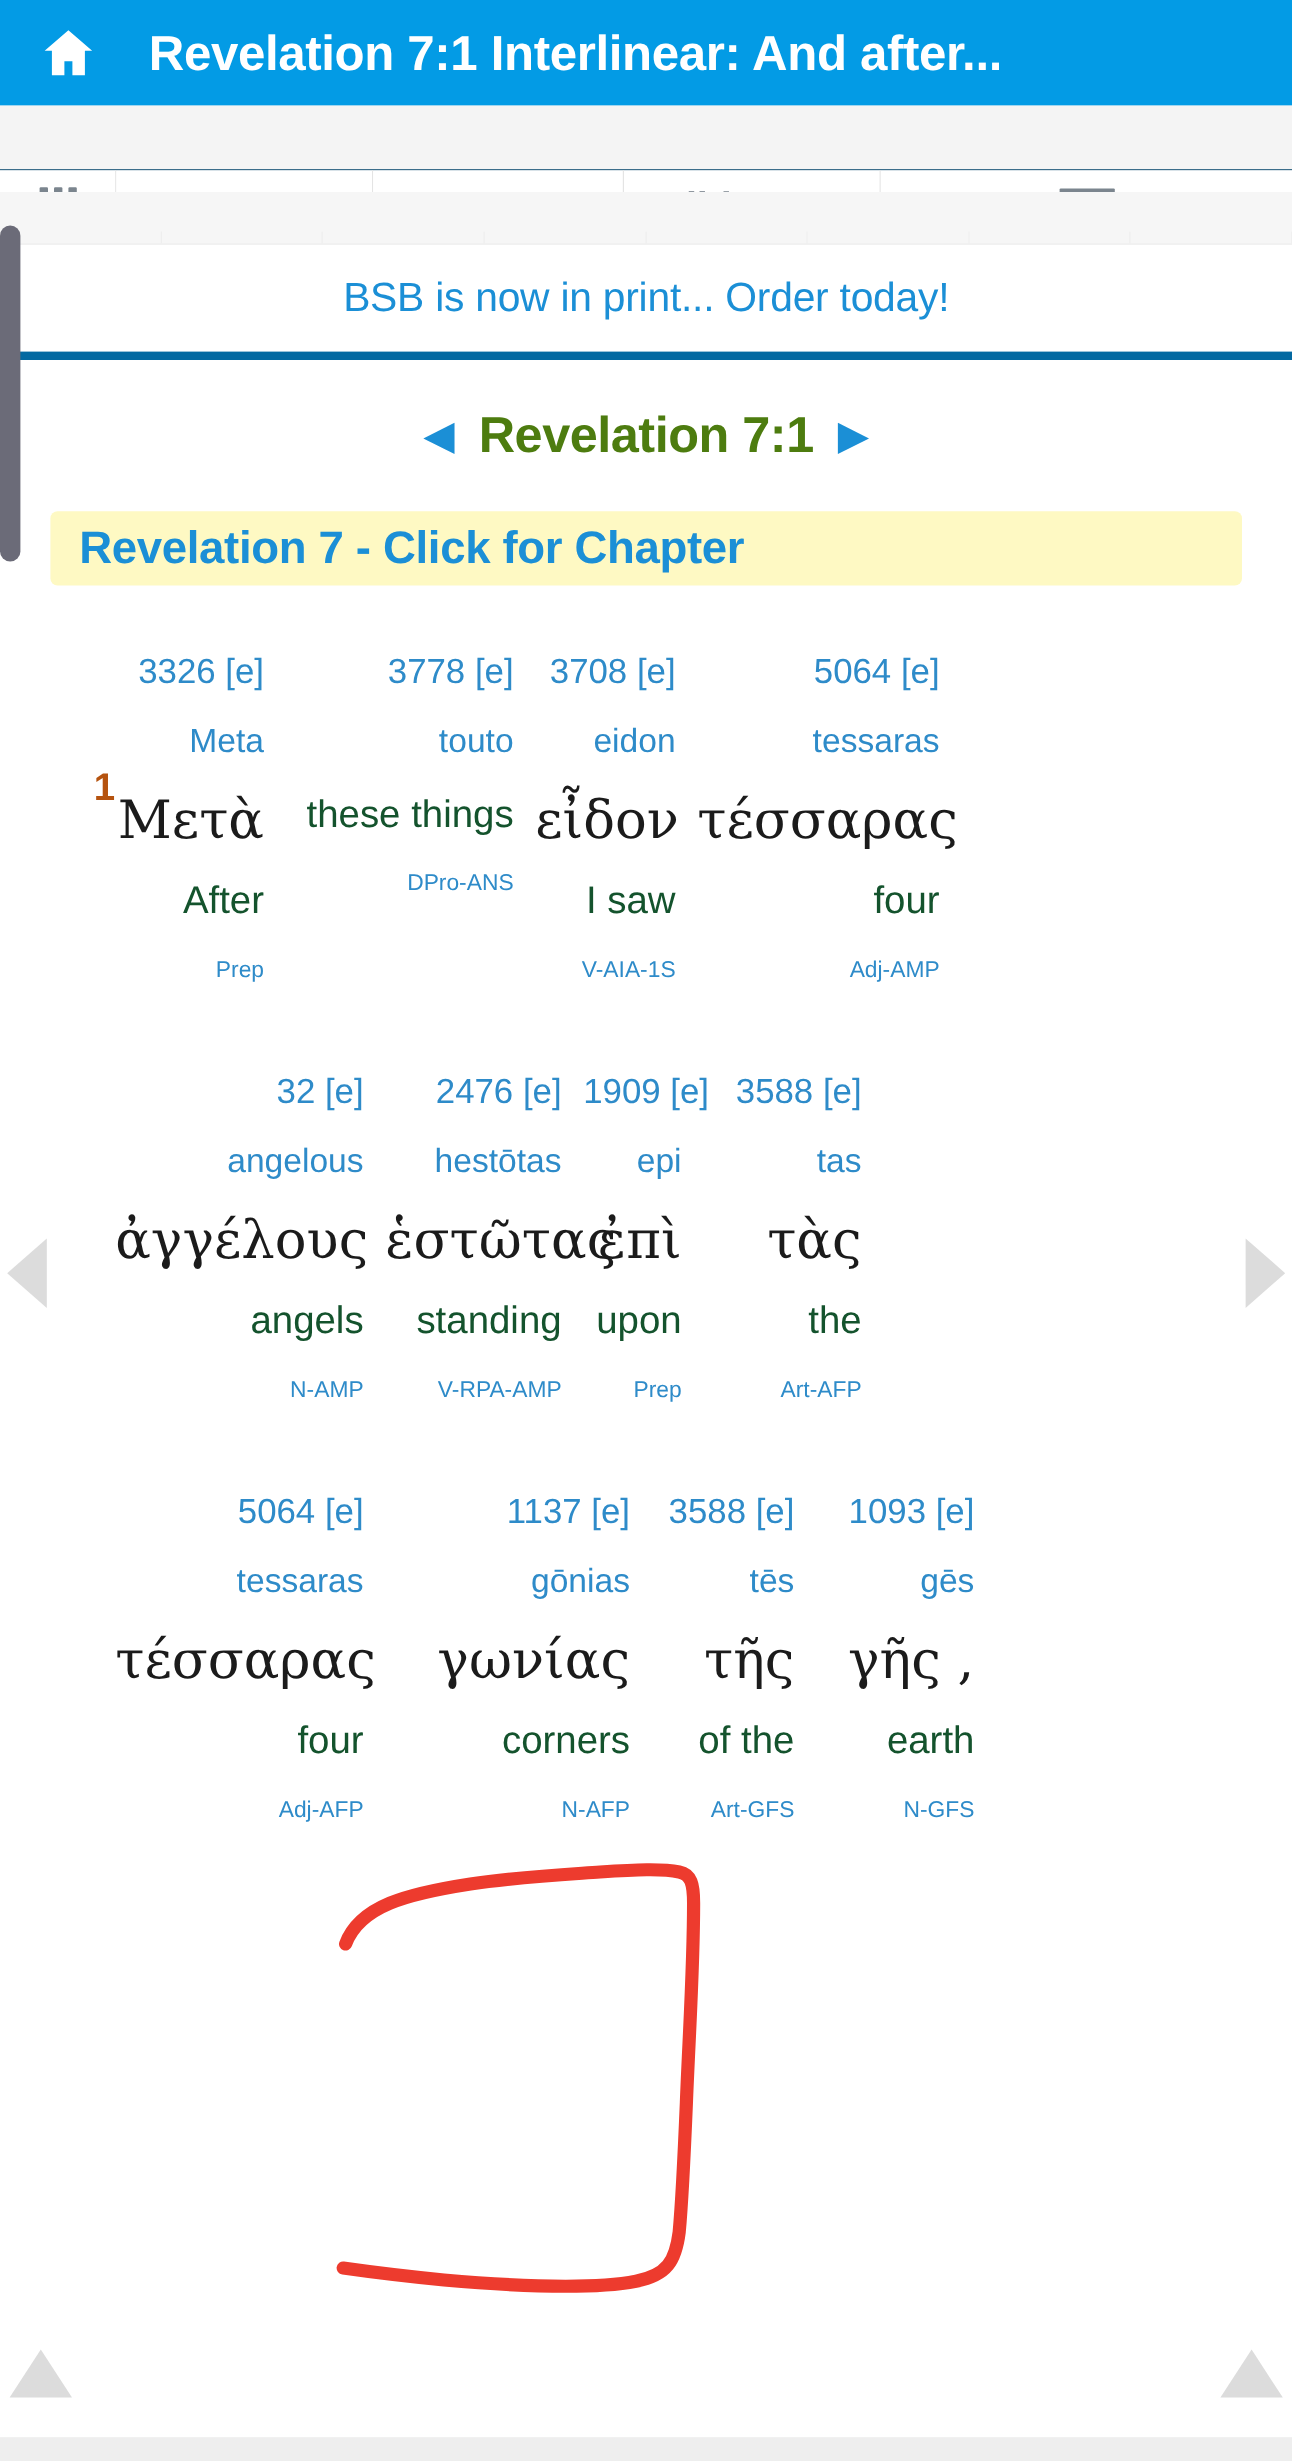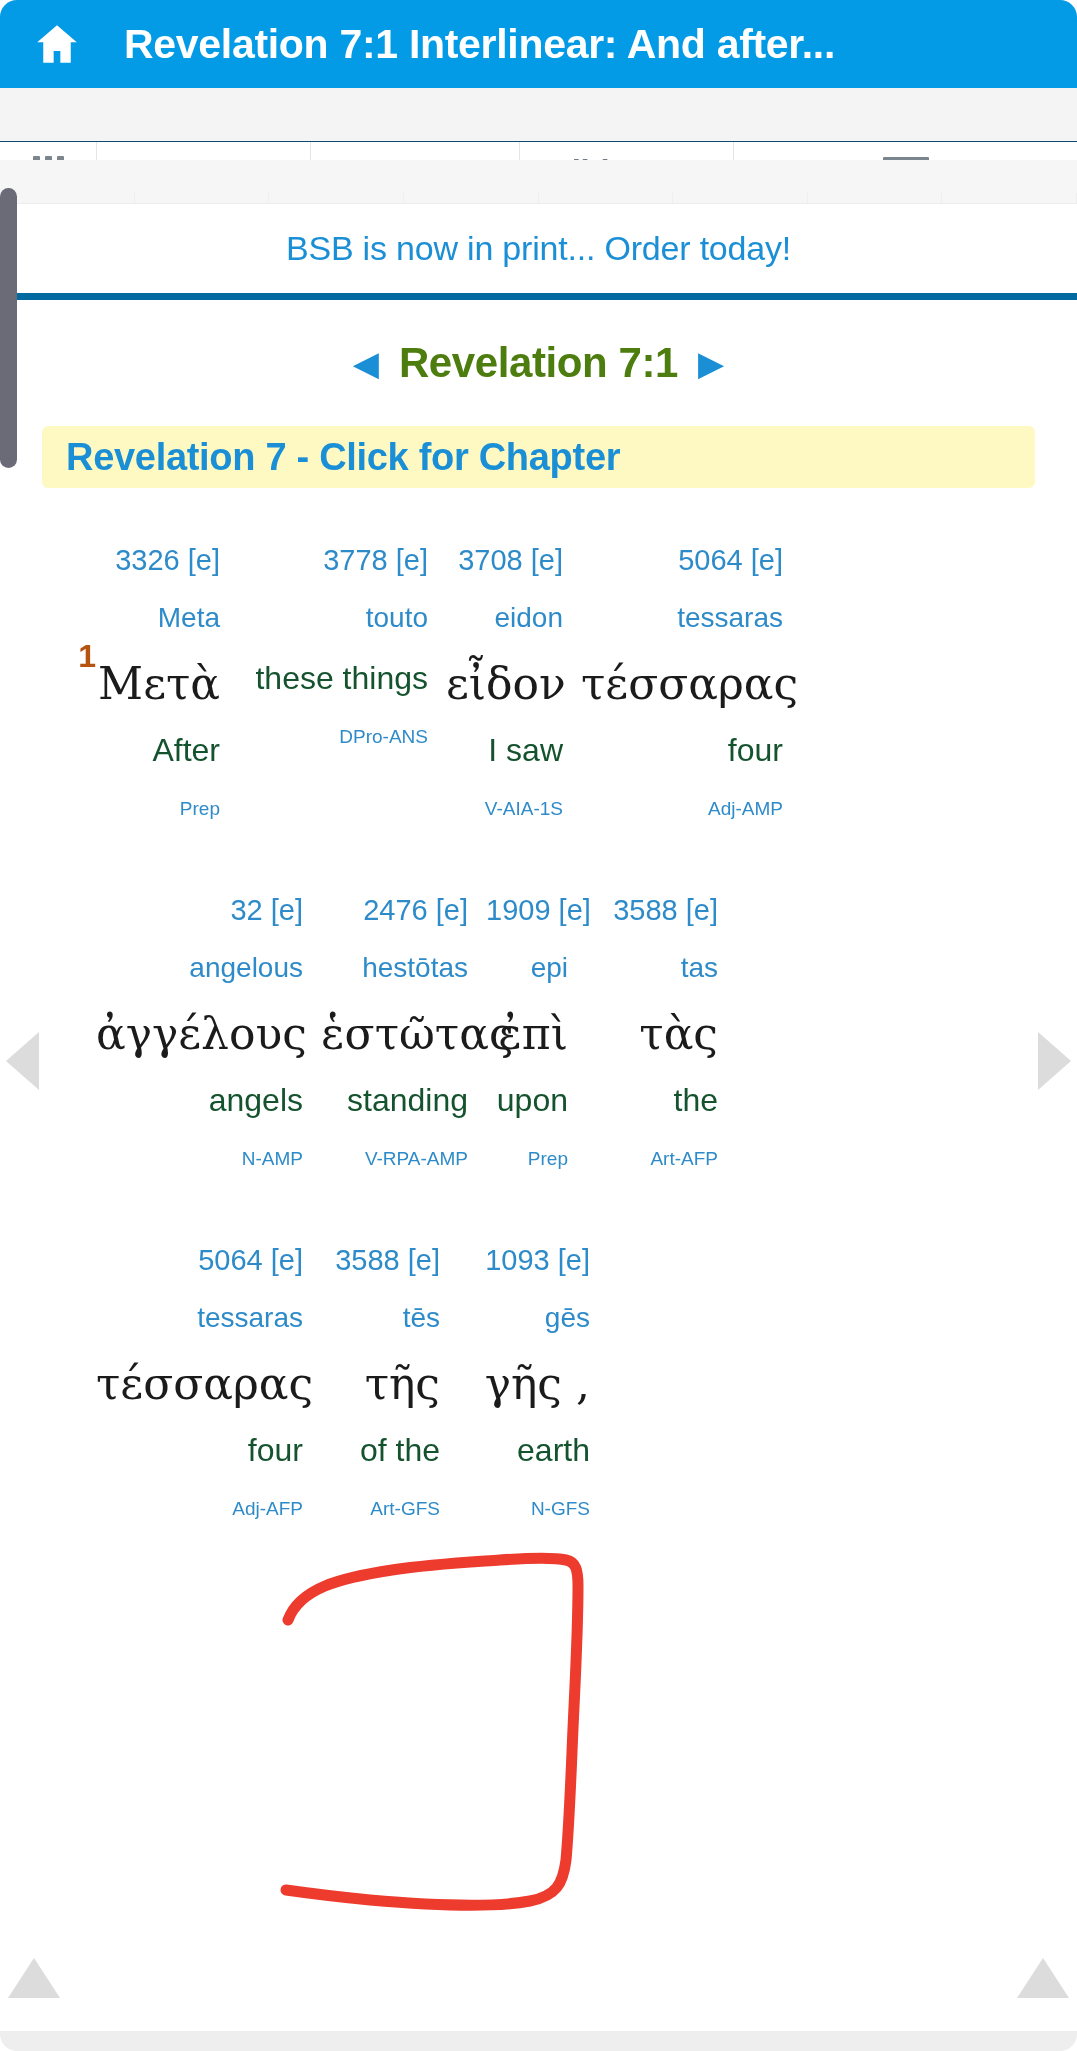--- a/index.html
+++ b/index.html
@@ -11,21 +11,20 @@
     font-family: "Liberation Sans", sans-serif;
     overflow: hidden;
   }
 
   .screen {
     position: relative;
     width: 1077px;
     height: 2051px;
     background: #ffffff;
     overflow: hidden;
-    border-radius: 17px;
   }
 
   
   .appbar {
     position: absolute;
     top: 0; left: 0;
     width: 1077px;
     height: 88px;
     background: #039be5;
     display: flex;
@@ -494,20 +493,27 @@
         <div class="ilblock">
           <div class="ilrow r3">
             <div class="vnum blank"></div>
             <div class="cell c0">
               <div class="strongs">5064 [e]</div>
               <div class="translit">tessaras</div>
               <div class="greek"><span>τέσσαρας</span></div>
               <div class="gloss">four</div>
               <div class="parse">Adj-AFP</div>
             </div>
+            <div class="cell c1">
+              <div class="strongs">1137 [e]</div>
+              <div class="translit">gōnias</div>
+              <div class="greek"><span>γωνίας</span></div>
+              <div class="gloss">corners</div>
+              <div class="parse">N-AFP</div>
+            </div>
             <div class="cell c2">
               <div class="strongs">3588 [e]</div>
               <div class="translit">tēs</div>
               <div class="greek"><span>τῆς</span></div>
               <div class="gloss">of the</div>
               <div class="parse">Art-GFS</div>
             </div>
             <div class="cell c3">
               <div class="strongs">1093 [e]</div>
               <div class="translit">gēs</div>

